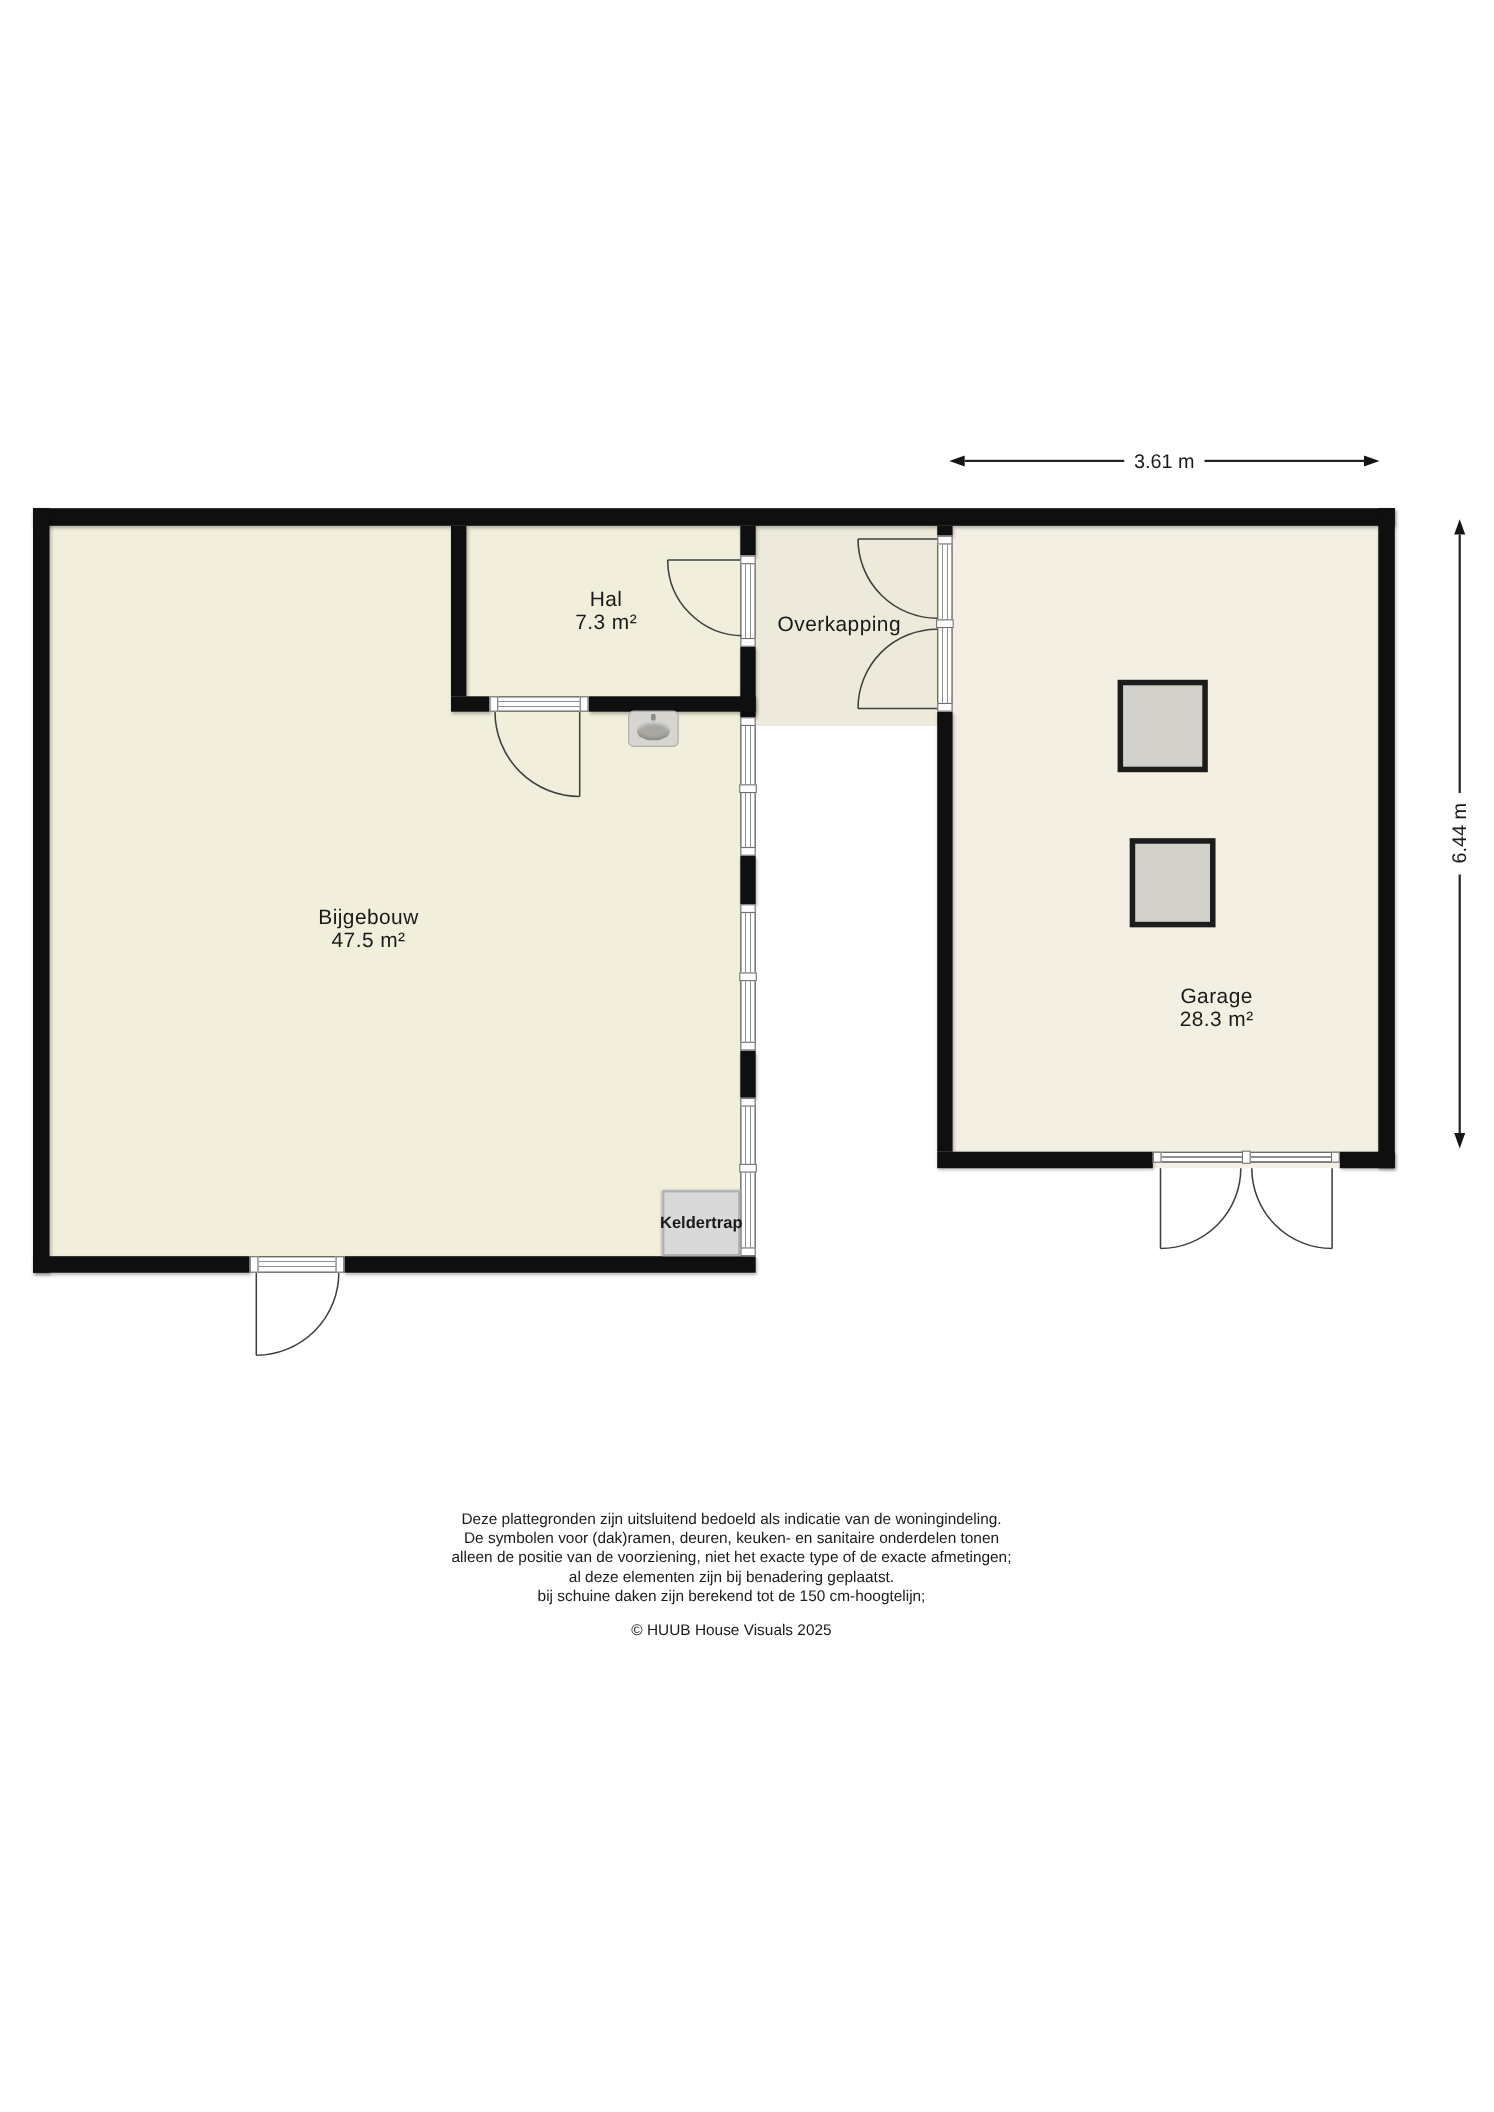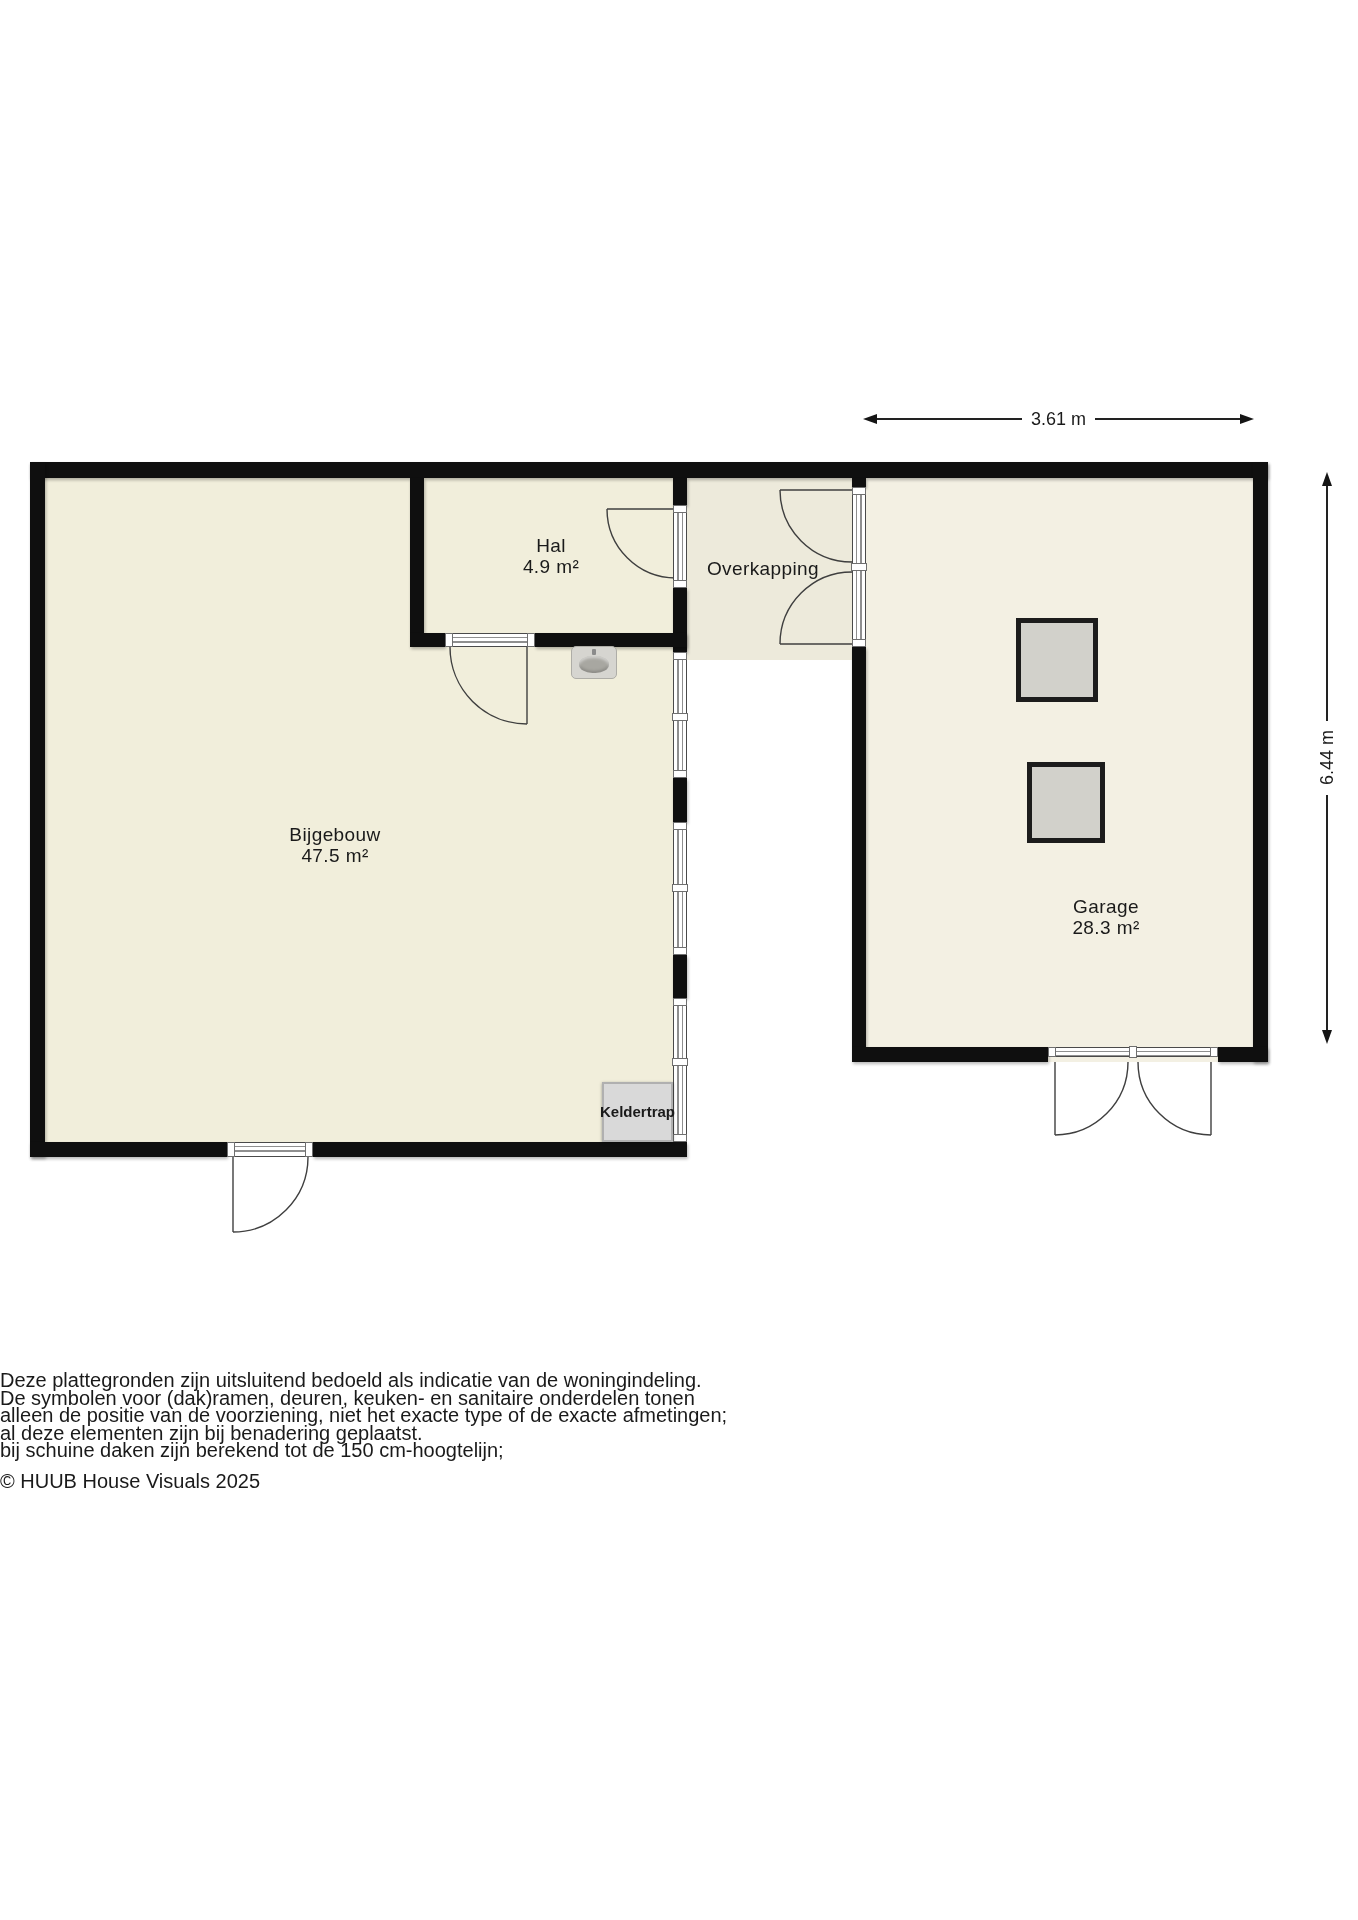--- a/index.html
+++ b/index.html
@@ -38,21 +38,21 @@
     background:var(--boxGray);border:2px solid #b0b0b0;box-shadow:0 1px 3px rgba(0,0,0,0.35);
     display:flex;flex-direction:row;align-items:center;justify-content:center;
     font-size:15px;line-height:18px;text-align:center;z-index:9;font-weight:bold;}
   #sink{position:absolute;left:571px;top:646px;width:44px;height:31px;background:#d6d5d0;
     border:1px solid #aeada7;border-radius:5px;z-index:8;}
   #sink .basin{position:absolute;left:7px;right:7px;top:9px;bottom:5px;background:#a8a7a1;border-radius:50%/55%;
     box-shadow:inset 0 2px 3px rgba(255,255,255,0.5), inset 0 -2px 3px rgba(0,0,0,0.18);}
   #sink .tap{position:absolute;left:50%;top:2px;width:4px;height:6px;margin-left:-2px;background:#8b8b8b;border-radius:1px;}
   #arcs{position:absolute;left:0;top:0;z-index:5;}
   
-  #footer{position:absolute;left:0;top:1372px;width:1302px;text-align:left;font-size:20px;line-height:17.5px;color:var(--text);z-index:9;}
+  #footer{position:absolute;left:14px;top:1372px;width:1302px;text-align:center;font-size:14px;line-height:17.5px;color:var(--text);z-index:9;}
   #footer .p2{margin-top:17px;}
   #footer .copy{margin-top:13px;}
 </style>
 </head>
 <body>
 
 <div id="page">
 
   <div class="floor" style="left:30px;top:462px;width:657px;height:695px;background:var(--floorMain);"></div>
   <div class="floor" style="left:687px;top:462px;width:165px;height:198px;background:var(--floorOverkapping);"></div>
@@ -120,21 +120,21 @@
     <div class="basin"></div>
   </div>
 
   <div id="kelder-box">
     <div>Kelder</div>
     <div>trap</div>
   </div>
 
   <div class="room-label" style="left:471px;top:535px;width:160px;">
     <div>Hal</div>
-    <div>4.9 m²</div>
+    <div>7.3 m²</div>
   </div>
   <div class="room-label" style="left:663px;top:558px;width:200px;">
     <div>Overkapping</div>
   </div>
   <div class="room-label" style="left:235px;top:824px;width:200px;">
     <div>Bijgebouw</div>
     <div>47.5 m²</div>
   </div>
   <div class="room-label" style="left:1006px;top:896px;width:200px;">
     <div>Garage</div>

